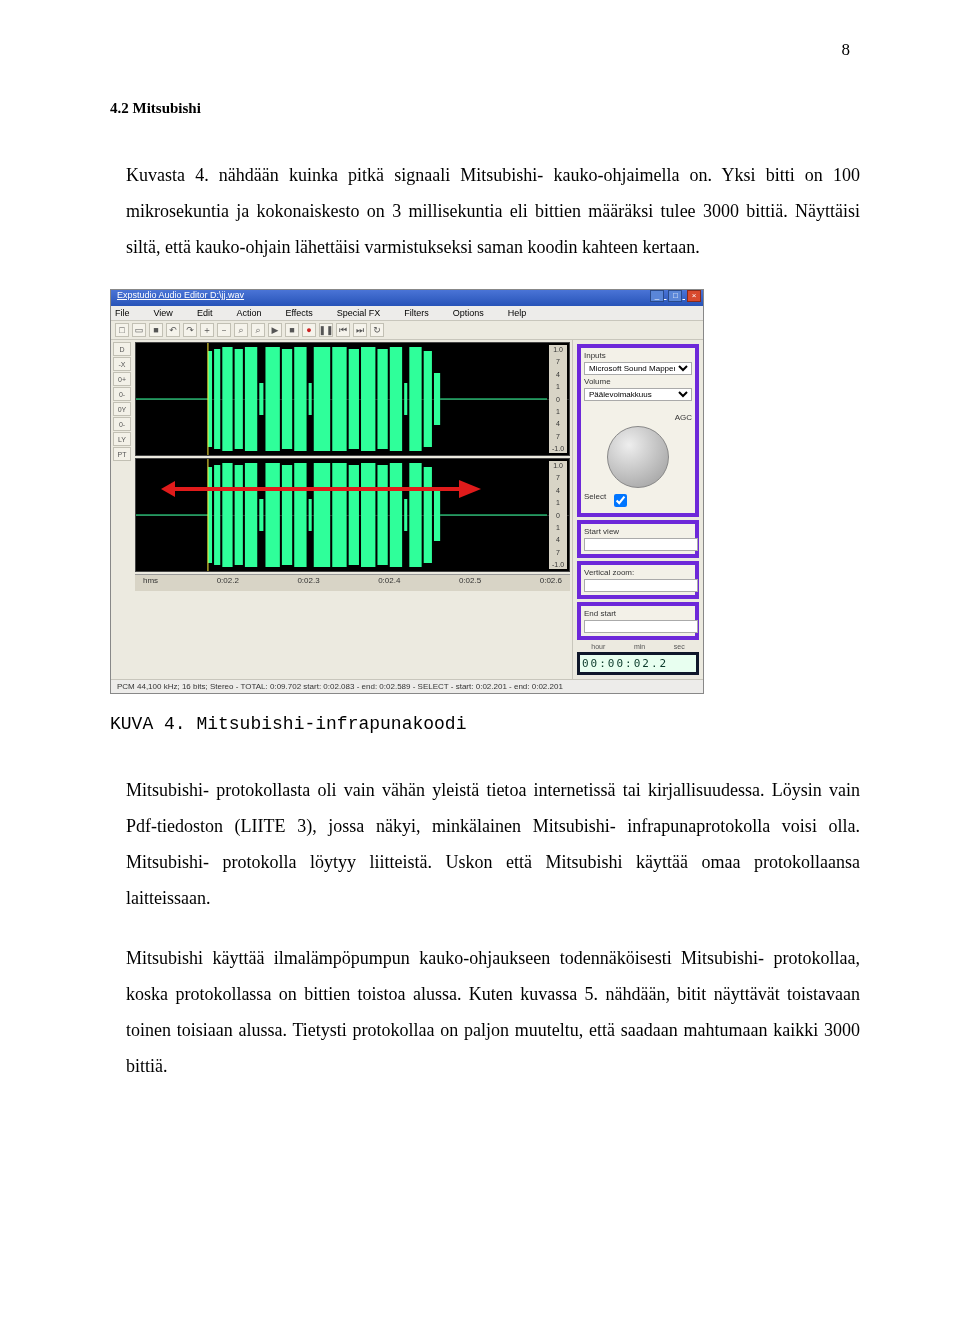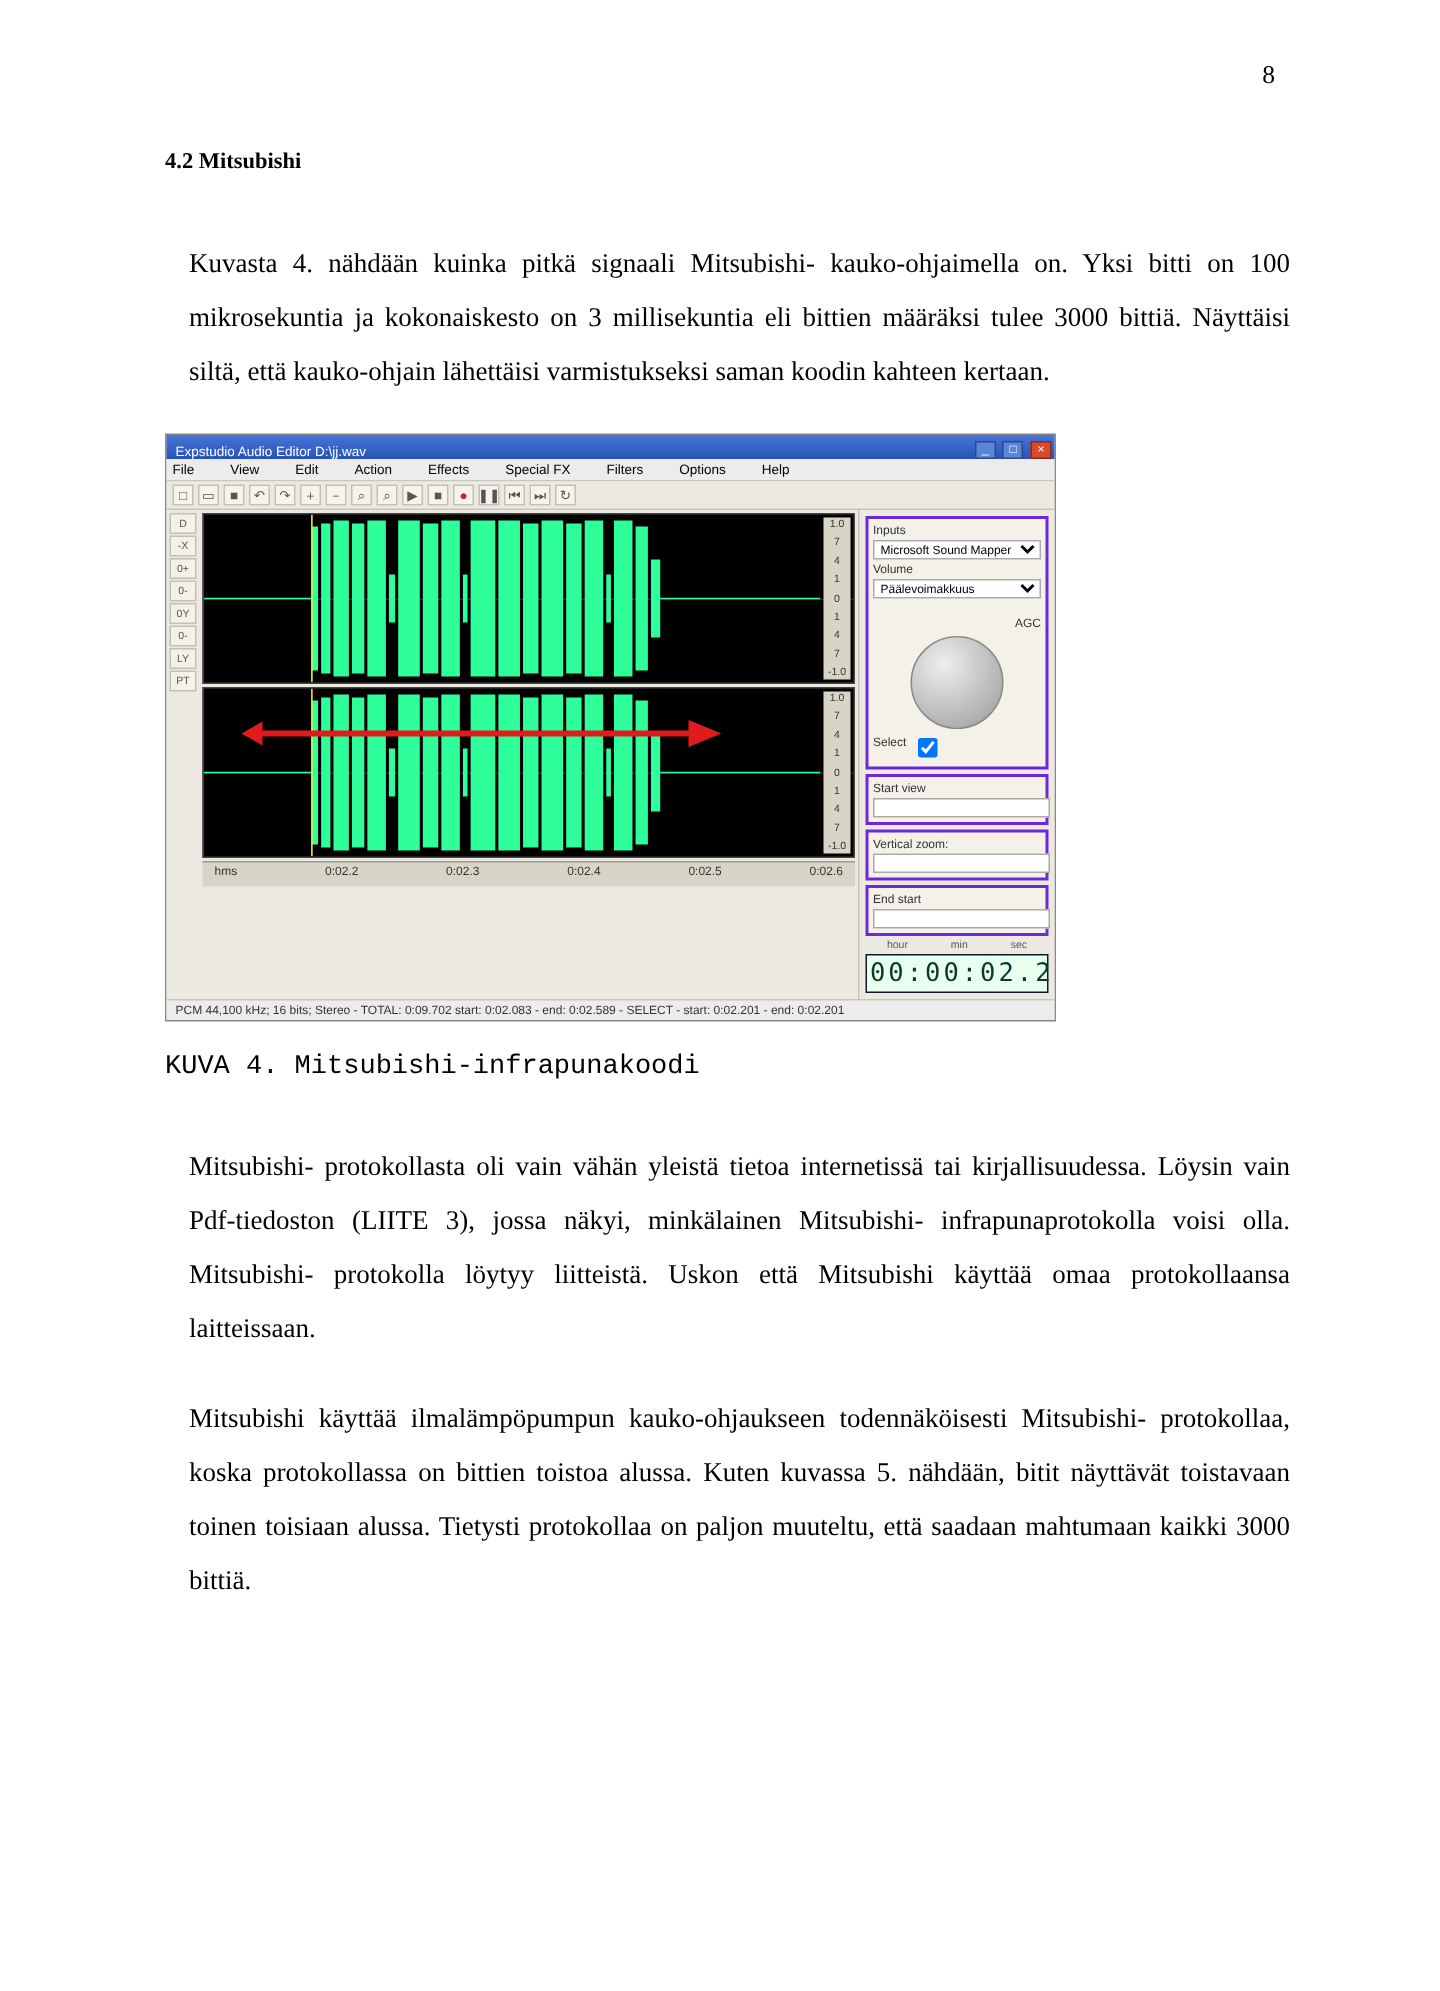--- a/index.html
+++ b/index.html
@@ -49,24 +49,25 @@
     background: #eceae0;
     font-family: Tahoma, Arial, sans-serif;
     font-size: 9px;
     color: #000;
     position: relative;
   }
   .titlebar {
     background: linear-gradient(#4a74d6, #2753b8);
     color: #fff;
     display: flex;
-    align-items: flex-end;
+    align-items: flex-start;
     height: 16px;
     padding: 0 2px;
     font-size: 9px;
+    text-decoration: underline;
   }
   .titlebar .title { flex: 1; padding-left: 4px; }
   .win-btns span {
     display: inline-block;
     width: 14px; height: 12px;
     background: #d84a2e;
     margin-left: 2px;
     border: 1px solid #8a2a1a;
     box-sizing: border-box;
     font-size: 8px;
@@ -157,36 +158,36 @@
     gap:40px;
   }
   .right-panel {
     width: 122px;
     background: #eceae0;
     padding: 4px;
     border-left: 1px solid #c8c6bc;
     display:flex;flex-direction:column;gap:3px;
   }
   .pg {
-    background:#f3f1e8;border:2px solid #6d28d9;
+    background:#f3f1e8;border:4px solid #6d28d9;
     padding:3px;font-size:8px;color:#333;
   }
   .pg select, .pg input {
     width:100%;font-size:8px;margin-top:2px;
     border:1px solid #aaa;background:#fff;
   }
   .knob {
     width:60px;height:60px;border-radius:50%;
     background: radial-gradient(circle at 35% 30%, #eee, #999);
     margin:4px auto;
     border:1px solid #888;
   }
   .timecode {
-    background:#e8fff0;border:1px solid #0f172a;
-    font-family:monospace;font-size:17px;text-align:left;
+    background:#e8fff0;border:3px solid #0f172a;
+    font-family:monospace;font-size:11px;text-align:left;
     padding:2px;letter-spacing:2px;color:#0a3a2a;
     margin-top:2px;
   }
   .tc-labels{display:flex;justify-content:space-around;font-size:7px;color:#555;}
   .statusbar {
     background:#edecea;border-top:1px solid #c8c6bc;
     font-size:8px;color:#333;padding:2px 6px;
   }
   .red-arrow-overlay {
     position:absolute;left:28px;top:137px;width:320px;height:24px;pointer-events:none;

